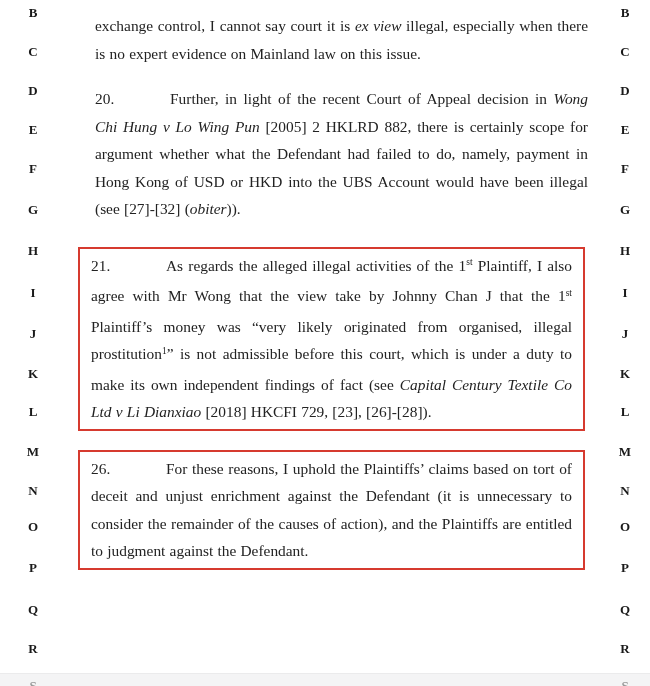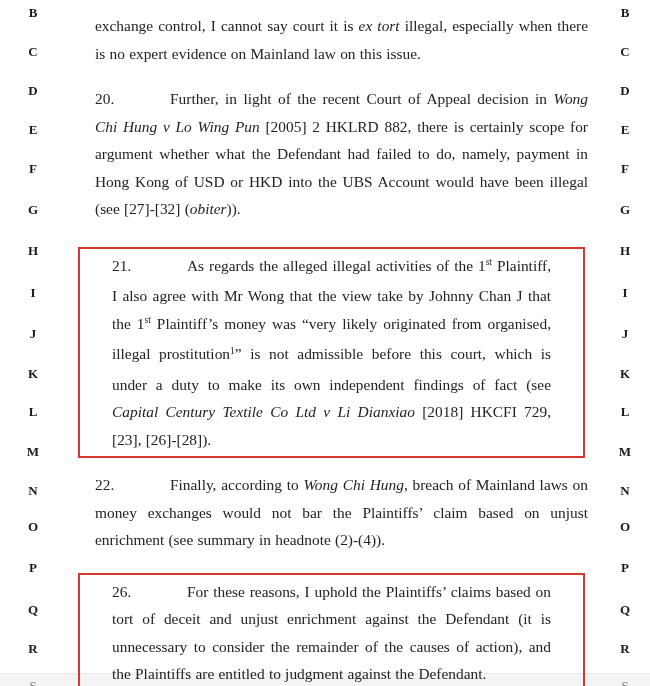--- a/index.html
+++ b/index.html
@@ -15,21 +15,21 @@
     font-weight:bold;font-size:13px;line-height:15px;color:#1a1a1a;
   }
   .mletter.faded{color:#9a9a9a;}
   .content{position:absolute;left:95px;top:0;width:493px;z-index:2;color:#222222;}
   .para{
     margin:0;text-align:justify;font-size:15.4px;line-height:27.5px;
     word-spacing:0.4px;
   }
   .para.boxed{
     border:2px solid var(--accent,#d63a2f);
-    padding:3px 32px;margin-left:-17px;margin-right:3px;
+    padding:3px 11px;margin-left:-17px;margin-right:3px;
   }
   .pnum{display:inline-block;width:75px;}
   .it{font-style:italic;}
   .sup{font-size:9.5px;position:relative;top:-5.5px;}
   .bottom-band{
     position:absolute;left:0;top:673px;width:650px;height:13px;
     background:#f4f4f5;border-top:1px solid #ebebec;z-index:1;
   }
 </style>
 </head>
@@ -70,20 +70,19 @@
       <span class="mletter" style="top: 404px;">L</span>
       <span class="mletter" style="top: 444px;">M</span>
       <span class="mletter" style="top: 483px;">N</span>
       <span class="mletter" style="top: 519px;">O</span>
       <span class="mletter" style="top: 560px;">P</span>
       <span class="mletter" style="top: 602px;">Q</span>
       <span class="mletter" style="top: 641px;">R</span>
       <span class="mletter faded" style="top: 678px;">S</span>
     </div>
   <div class="content">
-      <div class="para" style="margin-top: 12px;"><span class="">exchange control, I cannot say court it is </span><span class="it ">ex tort</span><span class=""> illegal, especially when there is no expert evidence on Mainland law on this issue.</span></div>
+      <div class="para" style="margin-top: 12px;"><span class="">exchange control, I cannot say court it is </span><span class="it ">ex view</span><span class=""> illegal, especially when there is no expert evidence on Mainland law on this issue.</span></div>
       <div class="para" style="margin-top: 18px;"><span class="pnum">20.</span><span class="">Further, in light of the recent Court of Appeal decision in </span><span class="it ">Wong Chi Hung v Lo Wing Pun</span><span class=""> [2005] 2 HKLRD 882, there is certainly scope for argument whether what the Defendant had failed to do, namely, payment in Hong Kong of USD or HKD into the UBS Account would have been illegal (see [27]-[32] (</span><span class="it ">obiter</span><span class="">)).</span></div>
       <div class="para boxed" style="margin-top: 24px;"><span class="pnum">21.</span><span class="">As regards the alleged illegal activities of the 1</span><span class="sup">st</span><span class=""> Plaintiff, I also agree with Mr Wong that the view take by Johnny Chan J that the 1</span><span class="sup">st</span><span class=""> Plaintiff’s money was “very likely originated from organised, illegal prostitution</span><span class="sup">1</span><span class="">” is not admissible before this court, which is under a duty to make its own independent findings of fact (see </span><span class="it ">Capital Century Textile Co Ltd v Li Dianxiao</span><span class=""> [2018] HKCFI 729, [23], [26]-[28]).</span></div>
-      <div class="para" style="margin-top: 13px;"><span class="pnum">22.</span><span class="">Finally, according to </span><span class="it ">Wong Chi Hung</span><span class="">, breach of Mainland laws on money exchanges would not bar the Plaintiffs’ claim based on unjust enrichment (see summary in headnote (2)-(4)).</span></div>
       <div class="para boxed" style="margin-top: 19px;"><span class="pnum">26.</span><span class="">For these reasons, I uphold the Plaintiffs’ claims based on tort of deceit and unjust enrichment against the Defendant (it is unnecessary to consider the remainder of the causes of action), and the Plaintiffs are entitled to judgment against the Defendant.</span></div>
     </div>
   <div class="bottom-band"></div>
 </div>
 
 </body></html>

